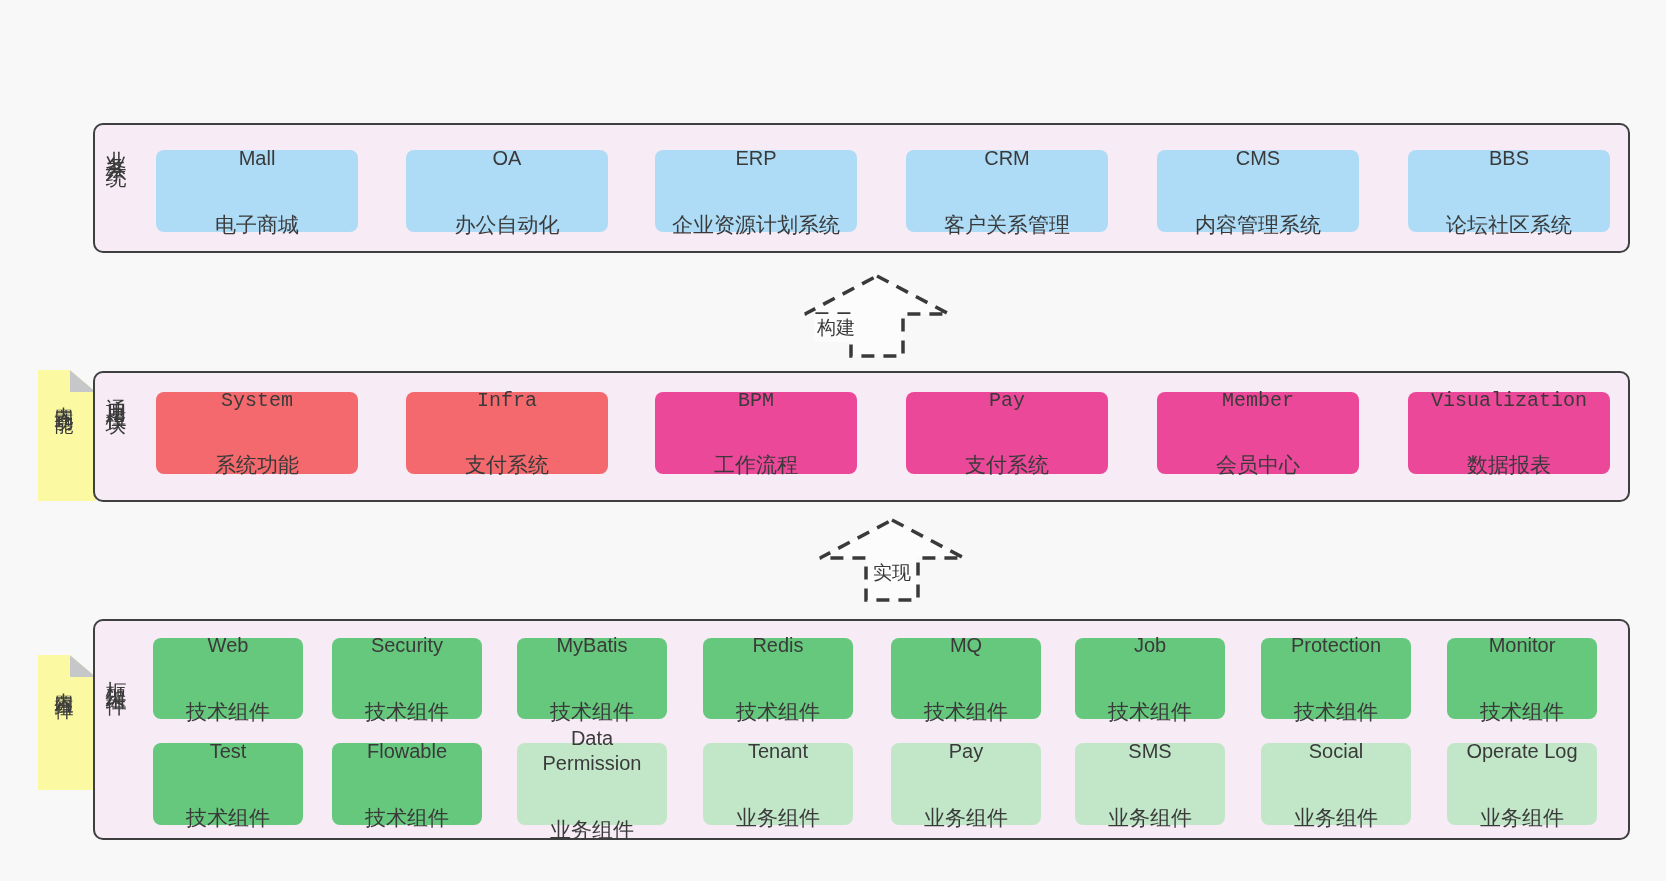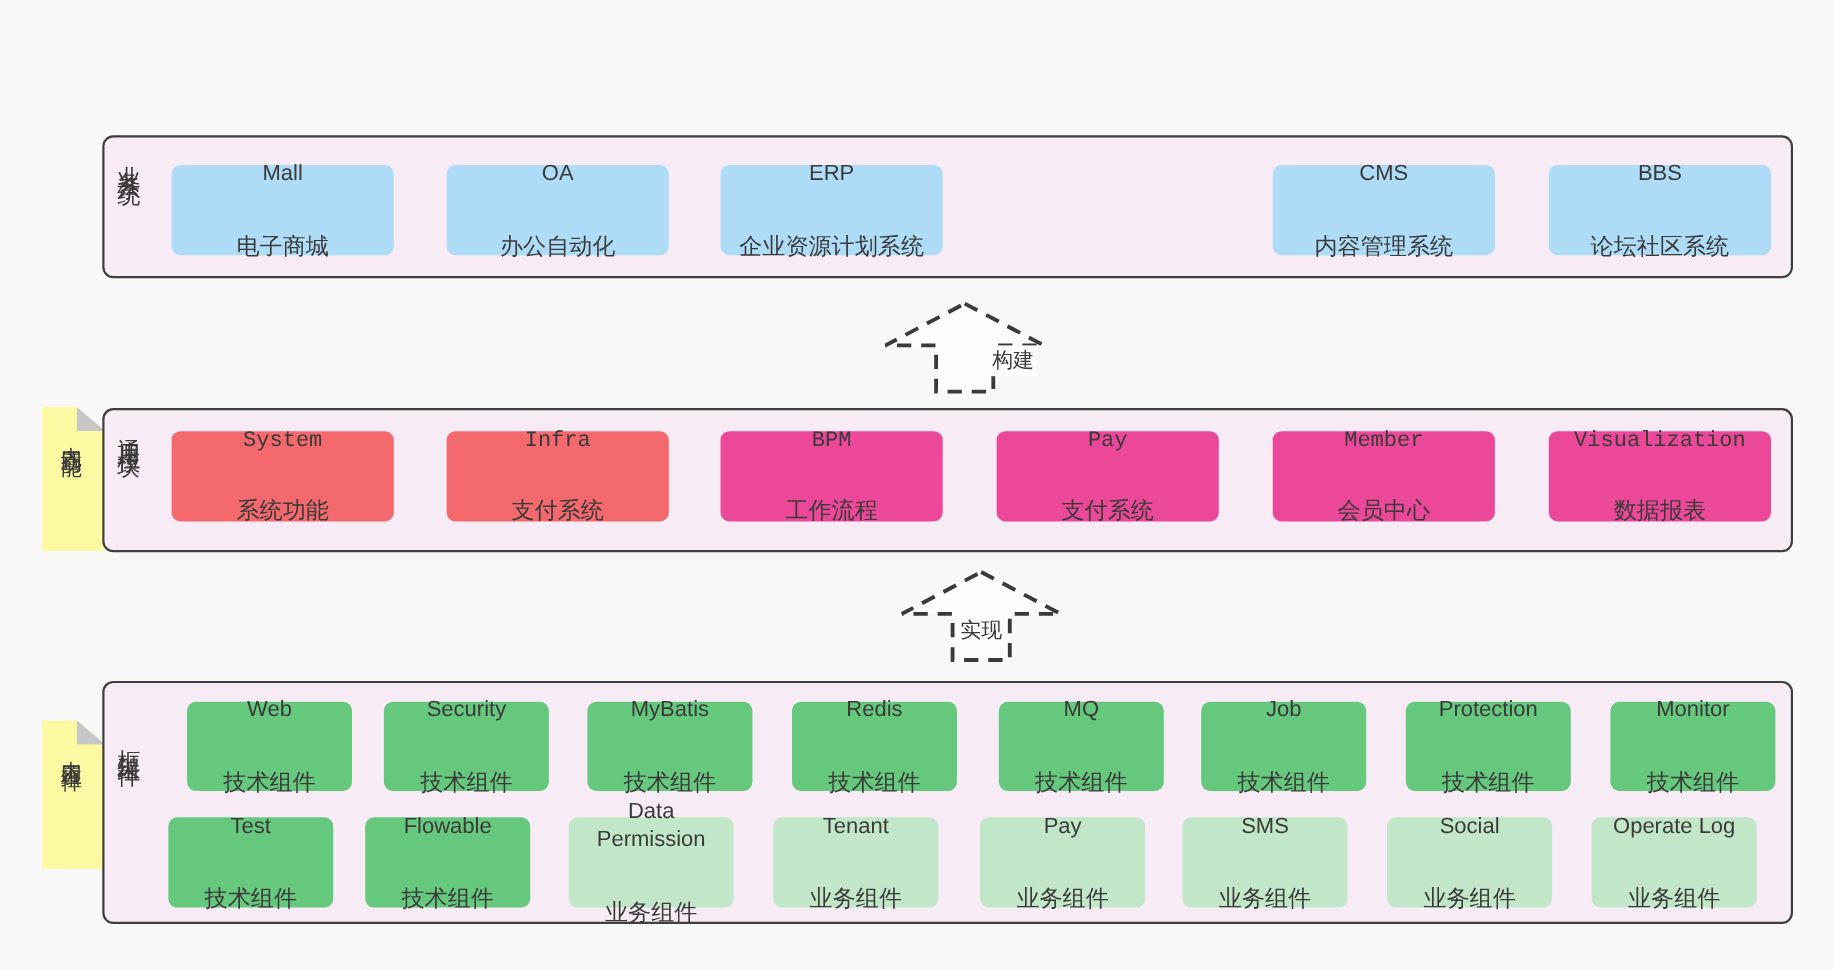--- a/index.html
+++ b/index.html
@@ -25,37 +25,37 @@
   .note-label-components{top:677px;}
 
   .box{position:absolute;border-radius:8px;display:flex;flex-direction:column;align-items:center;justify-content:center;
        text-align:center;color:#3a3a3a;box-sizing:border-box;padding:2px 6px;gap:41px;}
   .bn{font-size:20px;line-height:25px;}
   .bd{font-size:21px;line-height:25px;}
   .w6{width:202px;height:82px;}
   .w8{width:150px;}
   .r-biz{top:150px;}
   .r-mod{top:392px;font-family:Liberation Mono, monospace;}
-  .r-c1{top:638px;height:81px;margin-left:17px;}
+  .r-c1{top:638px;height:81px;}
   .r-c2{top:743px;height:82px;}
   .c6-0{left:156px}.c6-1{left:406px}.c6-2{left:655px}.c6-3{left:906px}.c6-4{left:1157px}.c6-5{left:1408px}
   .c8-0{left:153px}.c8-1{left:332px}.c8-2{left:517px}.c8-3{left:703px}.c8-4{left:891px}.c8-5{left:1075px}.c8-6{left:1261px}.c8-7{left:1447px}
 
   .blue{background:#aedcf7;}
   .red{background:#f4696d;}
   .pink{background:#ec4899;}
   .gdark{background:#66c87d;}
   .glight{background:#c1e7c8;}
 
   .arrow-svg{position:absolute;width:174px;height:96px;}
   .arrow-build{left:790px;top:266px;}
   .arrow-implement{left:805px;top:510px;}
   .arrow-shape{fill:#fcfcfc;stroke:#3a3a3a;stroke-width:3.5;stroke-dasharray:13 9;}
   .arrow-label{position:absolute;transform:translate(-50%,-50%);background:#fcfcfc;font-size:19px;padding:1px 3px;color:#3a3a3a;white-space:nowrap;}
-  .arrow-label-build{left:921px;top:328px;}
+  .arrow-label-build{left:836px;top:328px;}
   .arrow-label-implement{left:892px;top:573px;}
 </style>
 </head>
 <body>
 
 <div id="stage">
 
   <div class="note note-modules">
     <span class="fold"></span>
   </div>
@@ -78,20 +78,24 @@
     <div class="bd">电子商城</div>
   </div>
   <div class="box blue w6 r-biz c6-1">
     <div class="bn">OA</div>
     <div class="bd">办公自动化</div>
   </div>
   <div class="box blue w6 r-biz c6-2">
     <div class="bn">ERP</div>
     <div class="bd">企业资源计划系统</div>
   </div>
+  <div class="box blue w6 r-biz c6-3">
+    <div class="bn">CRM</div>
+    <div class="bd">客户关系管理</div>
+  </div>
   <div class="box blue w6 r-biz c6-4">
     <div class="bn">CMS</div>
     <div class="bd">内容管理系统</div>
   </div>
   <div class="box blue w6 r-biz c6-5">
     <div class="bn">BBS</div>
     <div class="bd">论坛社区系统</div>
   </div>
 
   <svg class="arrow-svg arrow-build" viewBox="0 0 174 96">

